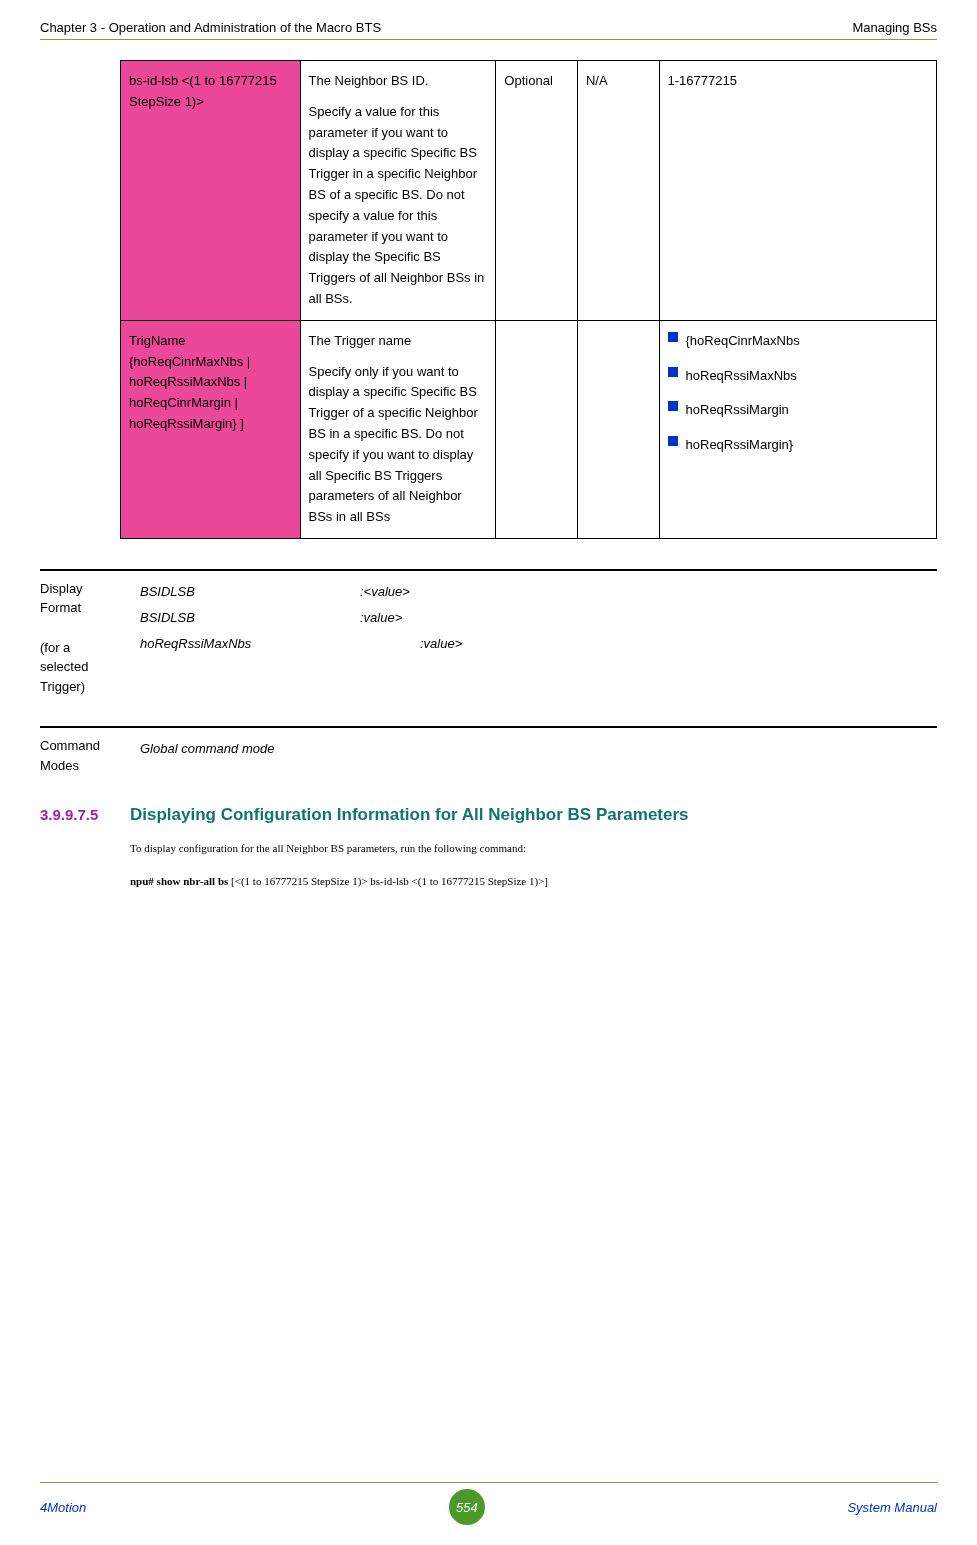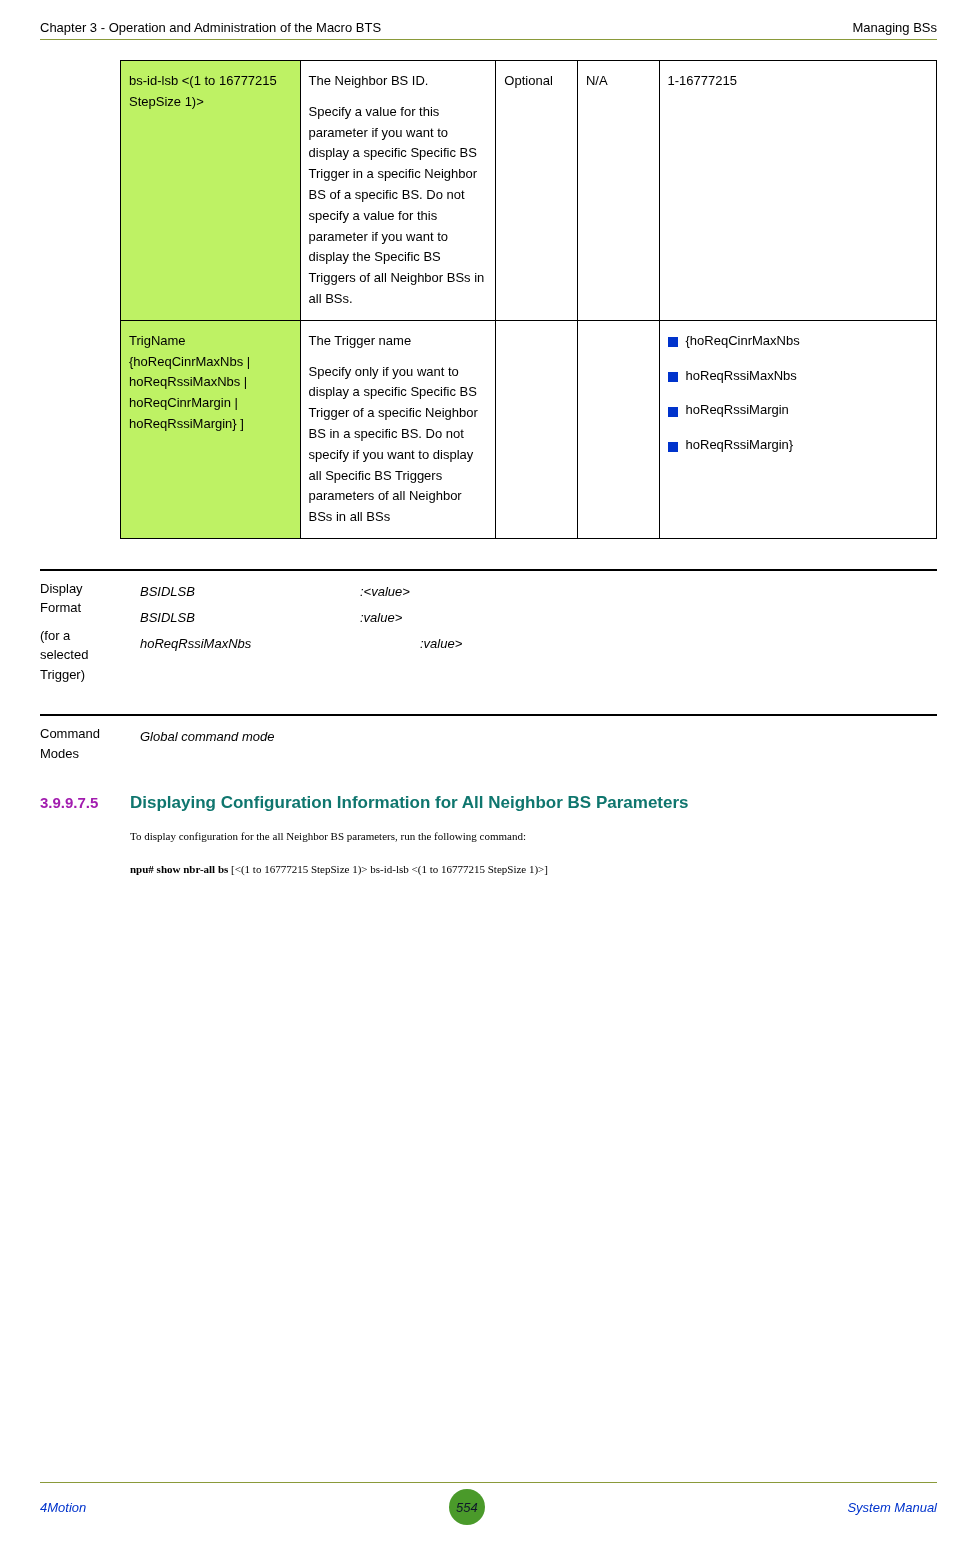--- a/index.html
+++ b/index.html
@@ -34,30 +34,30 @@
     margin-bottom: 30px;
   }
   table.param-table td {
     border: 1px solid #000;
     vertical-align: top;
     padding: 10px 8px;
     font-size: 13px;
     line-height: 1.6;
   }
   table.param-table .shaded {
-    background: #bef264;
+    background: #ec4899;
   }
   .col-param { width: 22%; }
   .col-desc  { width: 24%; }
   .col-pres  { width: 10%; }
   .col-def   { width: 10%; }
   .col-poss  { width: 34%; }
   .bullet-line {
     display: flex;
-    align-items: center;
+    align-items: flex-start;
     margin-bottom: 14px;
   }
   .sq {
     display:inline-block;
     width:10px;
     height:10px;
     background:#0033cc;
     margin-right:8px;
     position:relative;
     top:1px;
@@ -118,21 +118,21 @@
     justify-content:space-between;
     align-items:center;
     border-top: 1px solid #8a9a3a;
     padding-top: 6px;
     font-size:13px;
     color:#0033cc;
     font-style:italic;
   }
   .page-circle {
     background:#4a9a2a;
-    color:#0f172a;
+    color:#ffffff;
     width:36px; height:36px;
     border-radius:50%;
     display:flex;
     align-items:center;
     justify-content:center;
     font-size:13px;
   }
 </style>
 </head>
 <body>
@@ -184,21 +184,21 @@
               </div>
         </td>
       </tr>
     </tbody>
       </table>
   </div>
 
   <div class="side-label-area">
     <div class="side-label">
       <div>Display Format</div>
-      <div style="margin-top:8px;">(for a selected Trigger)</div>
+      <div style="margin-top:20px;">(for a selected Trigger)</div>
     </div>
     <div class="side-content mono-align">
       <div><span class="lbl">BSIDLSB</span><span>:&lt;value&gt;</span></div>
       <div><span class="lbl">BSIDLSB</span><span>:value&gt;</span></div>
       <div><span class="lbl" style="width:280px">hoReqRssiMaxNbs</span><span>:value&gt;</span></div>
     </div>
   </div>
 
   <div class="side-label-area">
     <div class="side-label">Command Modes</div>

